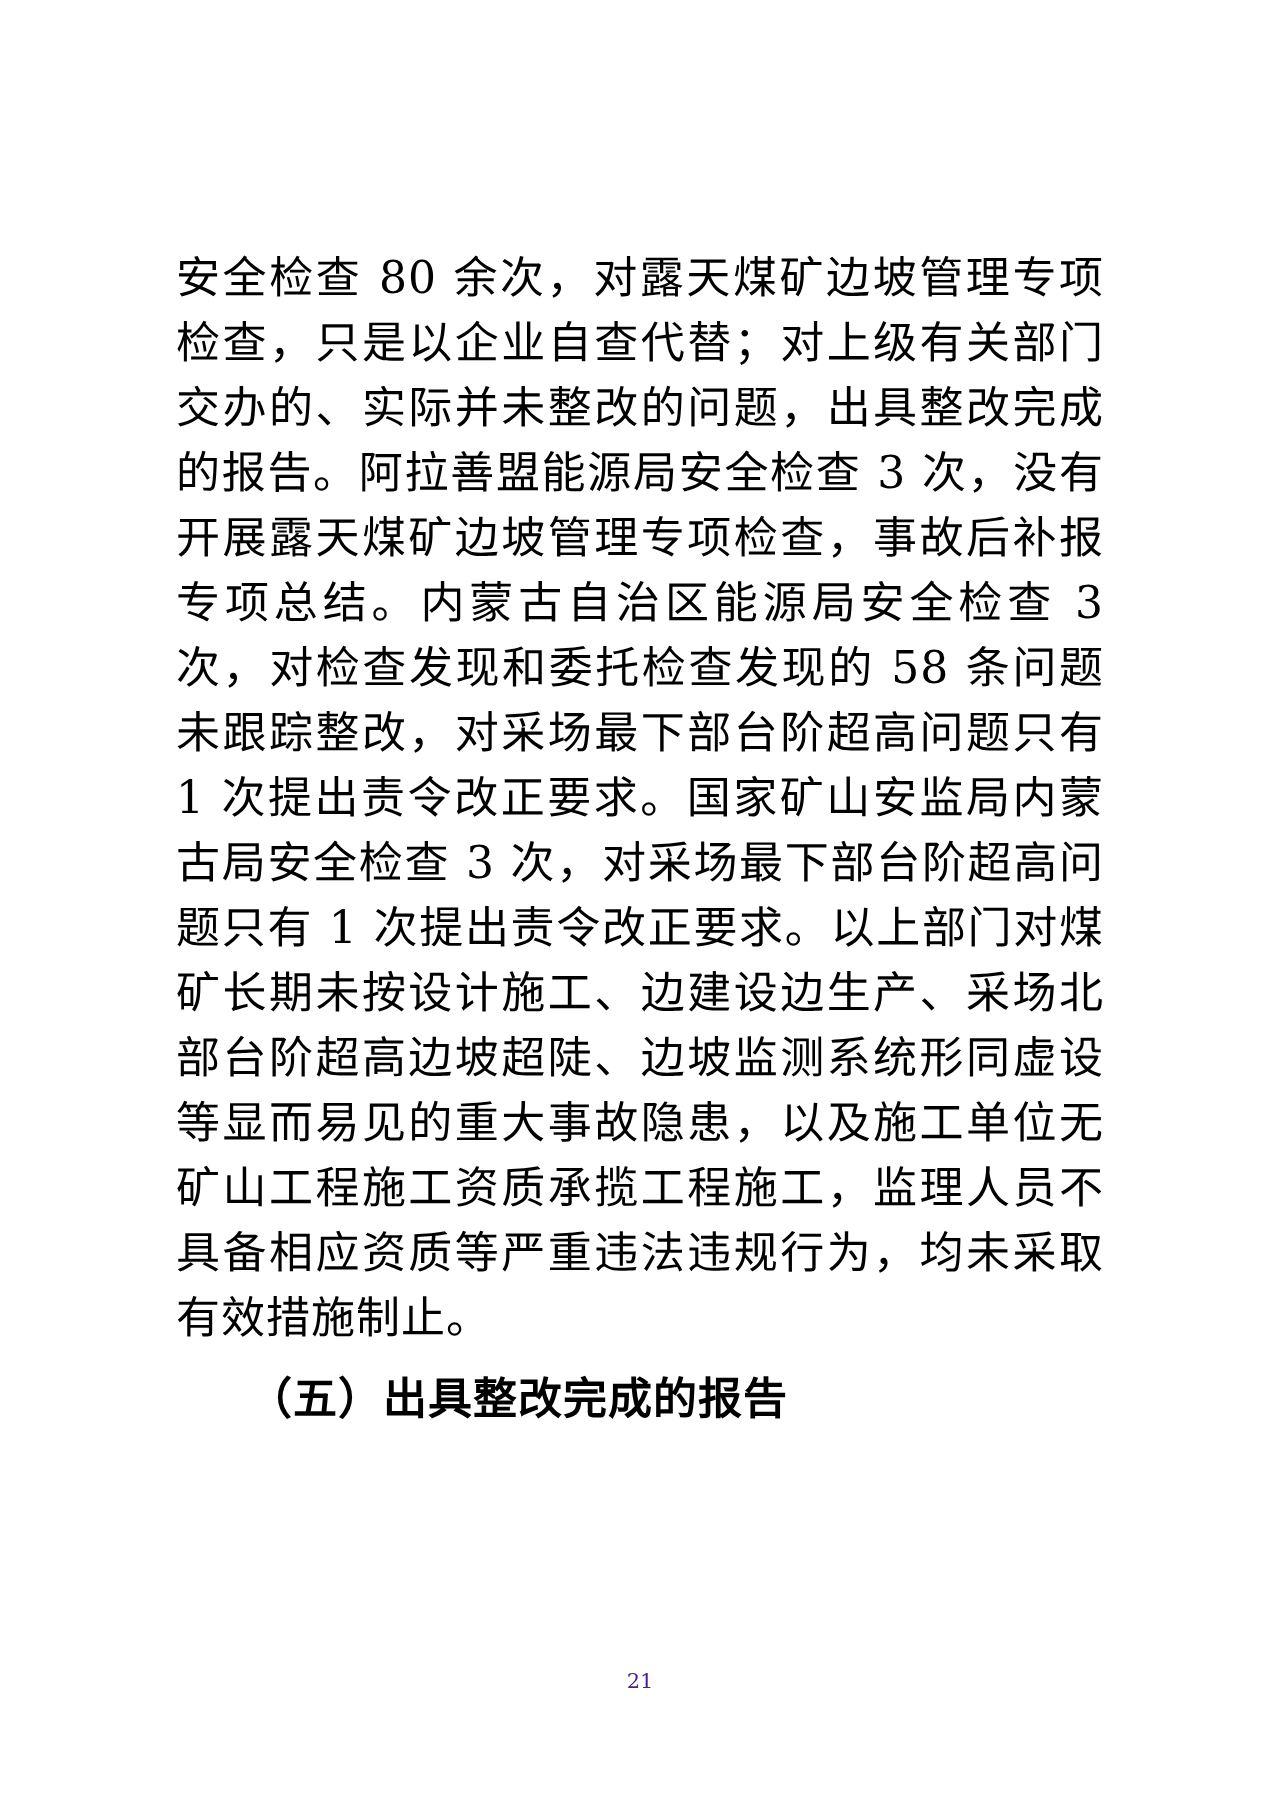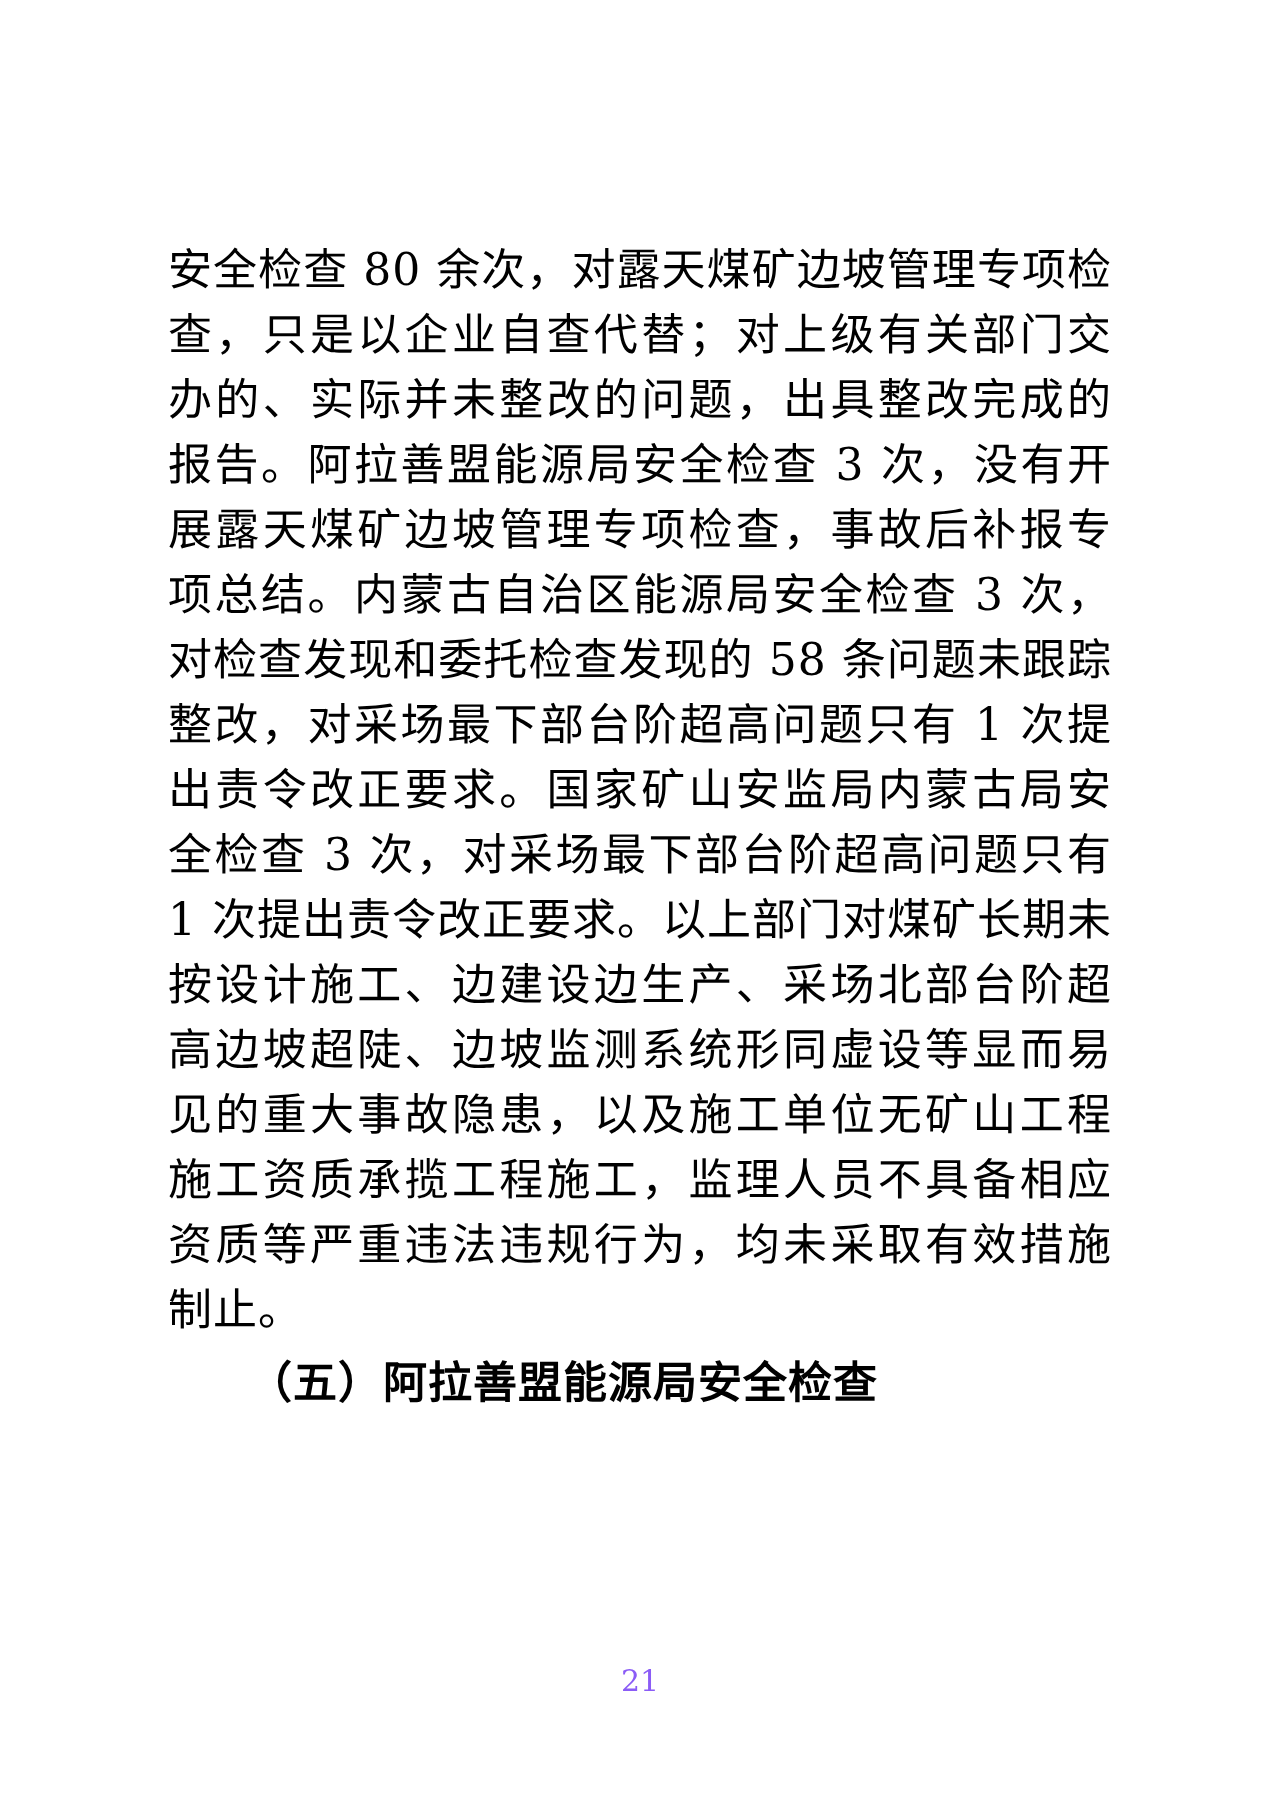--- a/index.html
+++ b/index.html
@@ -16,21 +16,21 @@
     font-family: "DejaVu Serif", "Liberation Serif", serif;
     color: #000000;
   }
   .text-block {
     position: absolute;
     left: 160px;
     top: 229px;
     width: 960px;
   }
   .body-para {
-    margin: 8px;
+    margin: 16px;
     font-size: 44px;
     line-height: 65px;
     text-align: justify;
     text-justify: inter-character;
     letter-spacing: 1px;
     text-indent: 2em;
     font-weight: normal;
   }
   .body-para.no-indent {
     text-indent: 0;
@@ -44,36 +44,36 @@
     font-weight: bold;
   }
   .page-footer {
     position: absolute;
     left: 0;
     top: 1663px;
     width: 1280px;
     text-align: center;
   }
   .page-number {
-    font-size: 30px;
+    font-size: 21px;
     line-height: 36px;
     font-family: "DejaVu Serif", "Liberation Serif", serif;
-    color: #8b5cf6;
+    color: #4c1d95;
   }
 </style>
 </head>
 <body>
 
 <div class="page">
 
   <main class="text-block">
 
     <p class="body-para no-indent">安全检查 80 余次，对露天煤矿边坡管理专项检查，只是以企业自查代替；对上级有关部门交办的、实际并未整改的问题，出具整改完成的报告。阿拉善盟能源局安全检查 3 次，没有开展露天煤矿边坡管理专项检查，事故后补报专项总结。内蒙古自治区能源局安全检查 3 次，对检查发现和委托检查发现的 58 条问题未跟踪整改，对采场最下部台阶超高问题只有 1 次提出责令改正要求。国家矿山安监局内蒙古局安全检查 3 次，对采场最下部台阶超高问题只有 1 次提出责令改正要求。以上部门对煤矿长期未按设计施工、边建设边生产、采场北部台阶超高边坡超陡、边坡监测系统形同虚设等显而易见的重大事故隐患，以及施工单位无矿山工程施工资质承揽工程施工，监理人员不具备相应资质等严重违法违规行为，均未采取有效措施制止。</p>
 
-    <h3 class="section-heading">（五）阿拉善盟能源局安全检查</h3>
+    <h3 class="section-heading">（五）出具整改完成的报告</h3>
 
 
   </main>
 
   <footer class="page-footer">
     <span class="page-number">21</span>
   </footer>
 
 </div>
 

